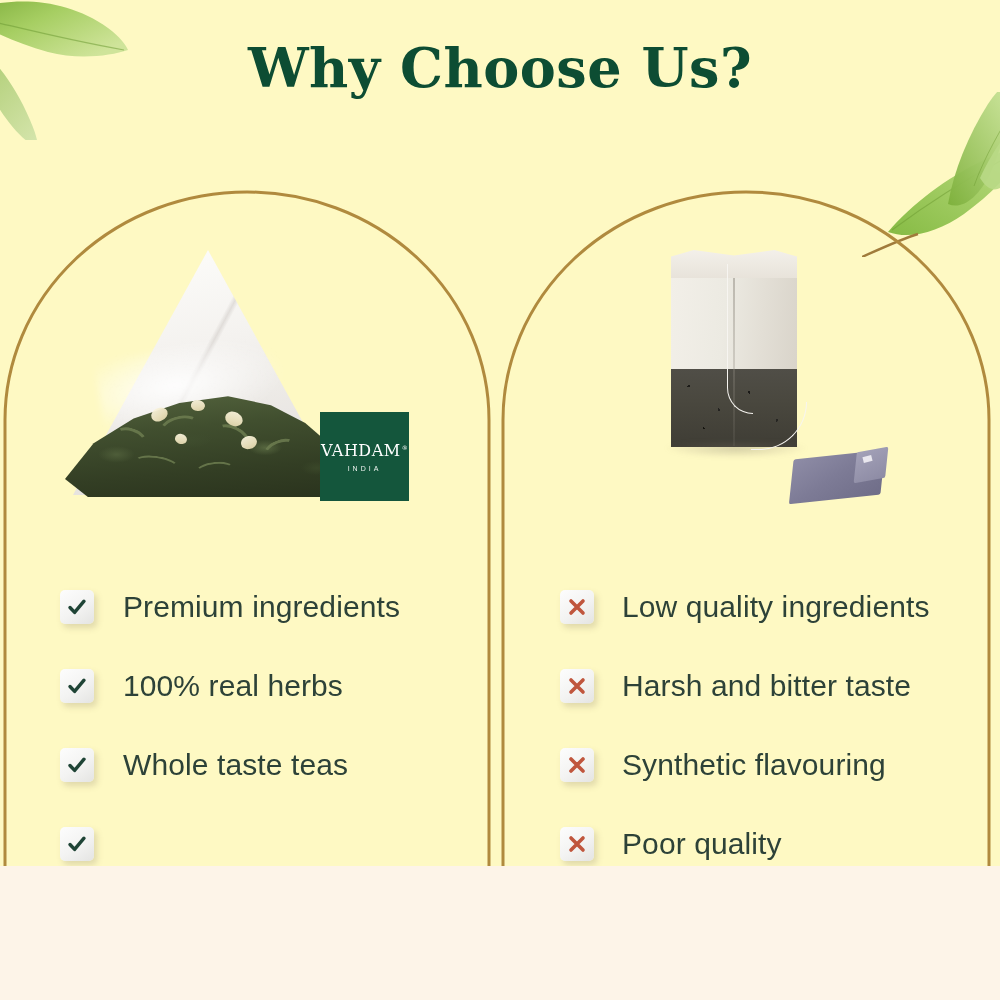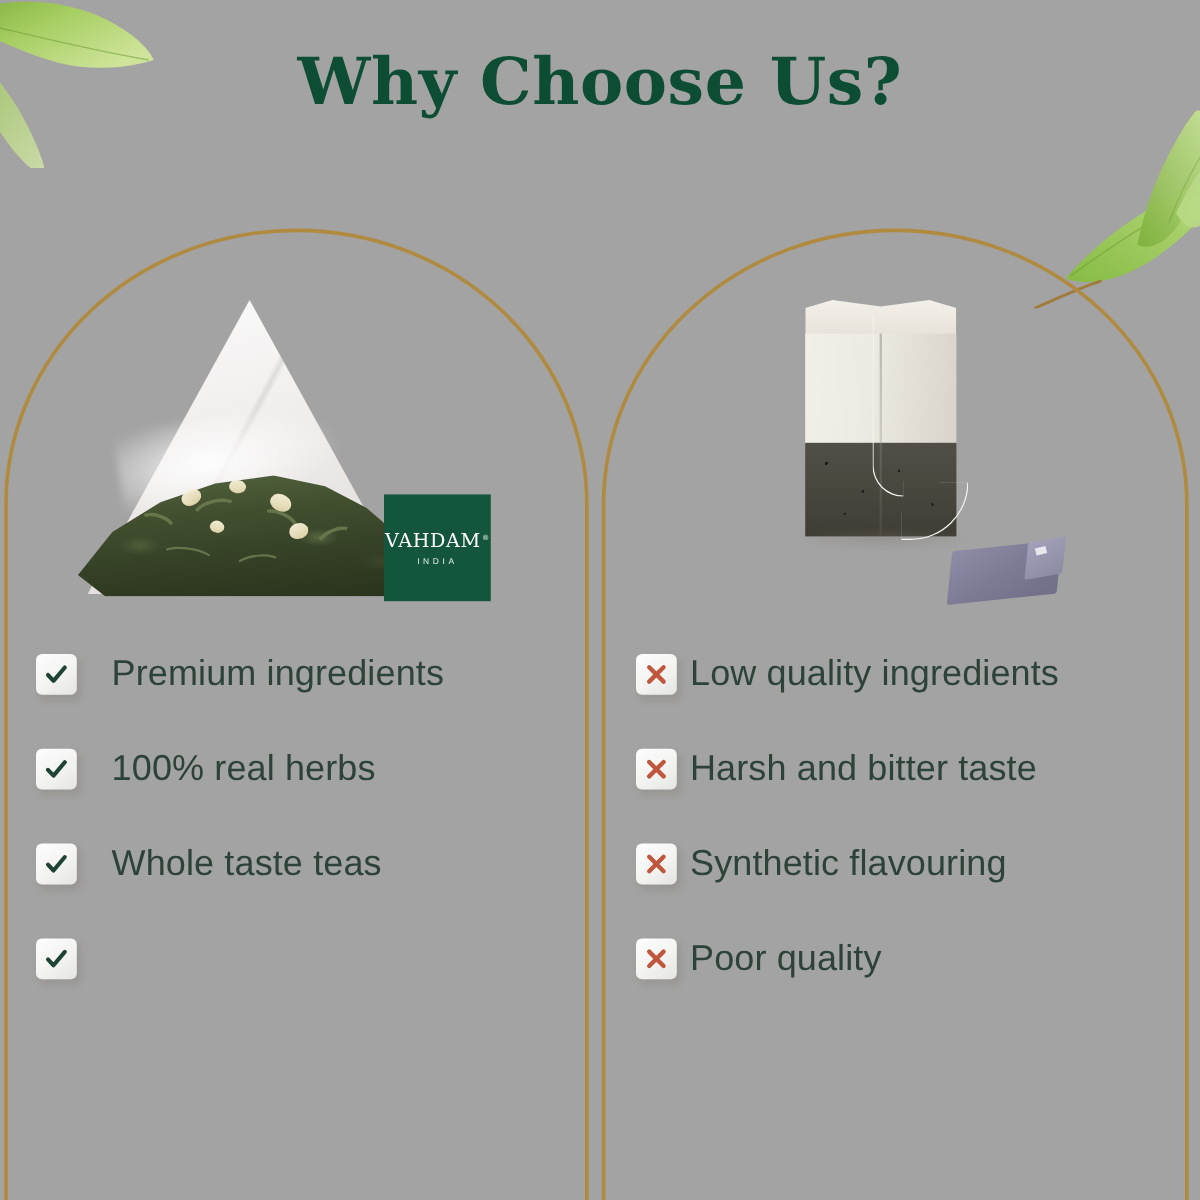--- a/index.html
+++ b/index.html
@@ -12,22 +12,22 @@
 
   body {
     font-family: "Liberation Sans", sans-serif;
     background: #fdf4e8;
     position: relative;
   }
 
   #stage {
     position: relative;
     width: 1000px;
-    height: 1000px;
-    background: #a3a3a3;
+    height: 866px;
+    background: #fef9c3;
     overflow: hidden;
   }
 
   
   .page-title {
     position: absolute;
     top: 40px;
     left: 0;
     width: 1000px;
     text-align: center;
@@ -230,22 +230,23 @@
 
   
   .feature-list {
     position: absolute;
     top: 350px;
     left: 0;
     width: 100%;
   }
   .feature-row {
     display: flex;
-    align-items: flex-start;
+    align-items: flex-end;
     height: 79px;
+    padding-left: 30px;
   }
   .feature-row .mark {
     flex: 0 0 auto;
     width: 34px;
     height: 34px;
     border-radius: 5px;
     background: linear-gradient(145deg, #fdfdfd 0%, #f3f3f2 55%, #e4e4e2 100%);
     box-shadow: 3px 4px 6px rgba(120,105,85,0.22);
     display: flex;
     align-items: center;
@@ -254,21 +255,21 @@
   .feature-row .label {
     font-size: 30px;
     color: #2d4238;
     letter-spacing: 0.1px;
     white-space: nowrap;
   }
 
   .list-left  .feature-row .mark  { margin-left: 25px; }
   .list-left  .feature-row .label { margin-left: 29px; }
   .list-right .feature-row .mark  { margin-left: 27px; }
-  .list-right .feature-row .label { margin-left: 11px; }
+  .list-right .feature-row .label { margin-left: 28px; }
 
   .mark svg { display: block; }
 
   
   .deco { position: absolute; pointer-events: none; }
   .deco-tl { left: -14px; top: -10px; width: 190px; height: 150px; }
   .deco-tr { left: 862px; top: 92px;  width: 152px; height: 165px; }
 </style>
 </head>
 <body>

